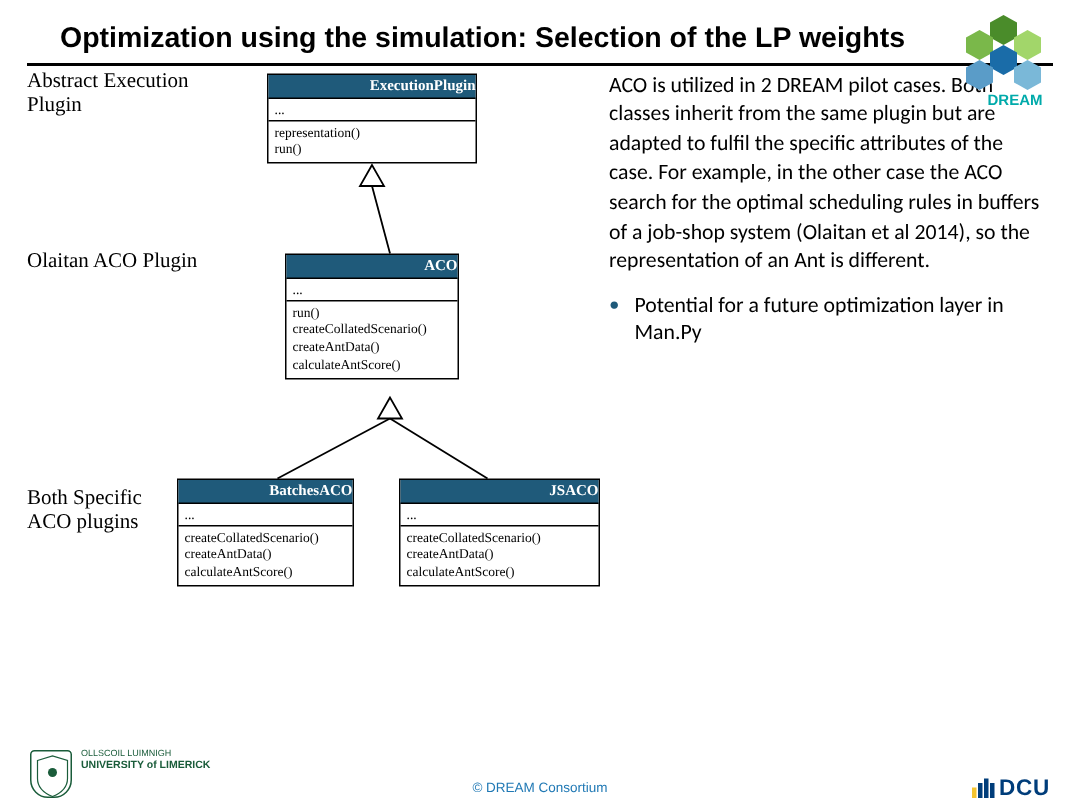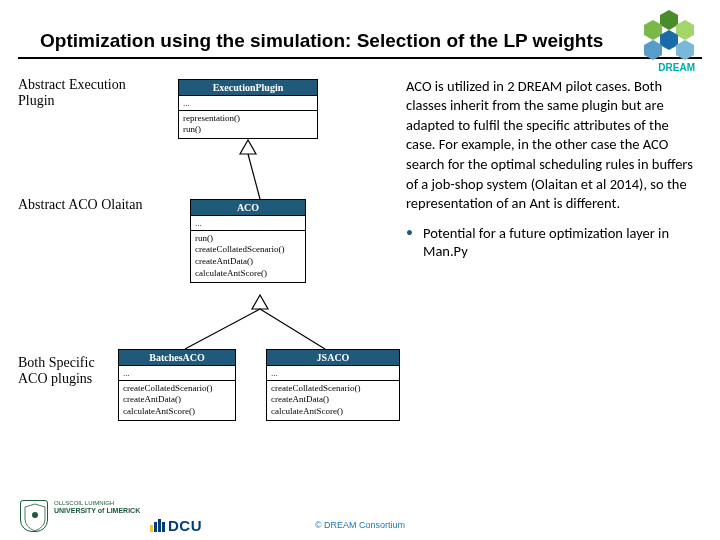--- a/index.html
+++ b/index.html
@@ -1,32 +1,32 @@
 <!DOCTYPE html>
 <html><head>
 <meta charset="utf-8">
 <style>
 *{box-sizing:border-box;margin:0;padding:0}
 body{width:720px;height:540px;background:#fff;font-family:Arial,sans-serif;position:relative;overflow:hidden}
-.header{padding:14px 22px 4px;border-bottom:2px solid #000;margin:16px 18px}
+.header{padding:14px 22px 4px;border-bottom:2px solid #000;margin:1px 18px}
 .title{font-size:19px;font-weight:bold;color:#000;line-height:1.2}
 .hex-logo{position:absolute;top:8px;right:20px;width:62px;height:52px}
 .dream-txt{position:absolute;top:62px;right:25px;font-size:10px;color:#0aa;font-weight:bold}
 .content{display:flex;padding:2px 18px}
 .left{width:380px;position:relative;height:400px}
 .right{width:300px;padding-left:8px}
 .label{font-size:14px;font-family:'Times New Roman',serif;position:absolute}
 .box{position:absolute;border:1.5px solid #000;background:#fff}
-.box-hdr{background:#1f5a7a;color:#fff;font-family:'Times New Roman',serif;font-size:10px;font-weight:bold;text-align:center;padding:2px 0;border-bottom:1px solid #000}
+.box-hdr{background:#1f5a7a;color:#fff;font-family:'Times New Roman',serif;font-size:10px;font-weight:bold;text-align:right;padding:2px 0;border-bottom:1px solid #000}
 .box-attrs{border-bottom:1px solid #000;font-size:9px;padding:2px 4px;min-height:12px;font-family:'Times New Roman',serif}
 .box-methods{font-size:9px;padding:2px 4px;font-family:'Times New Roman',serif;line-height:1.3}
 .body-text{font-size:14.5px;line-height:1.35;font-family:Calibri,Arial,sans-serif}
 .bullet{display:flex;margin-top:10px;font-size:14.5px;font-family:Calibri,Arial,sans-serif}
 .bullet-mark{color:#1f5a7a;margin-right:10px;font-size:14px}
-.footer{position:absolute;bottom:6px;width:100%;display:flex;align-items:flex-end;padding:0 20px}
+.footer{position:absolute;bottom:6px;width:100%;display:flex;justify-content:space-between;align-items:flex-end;padding:0 20px}
 .univ-logo{width:130px;height:36px;position:relative}
 .shield{width:28px;height:32px;border:1.5px solid #1a5c3a;border-radius:3px 3px 12px 12px;position:absolute;left:0;top:2px}
 .univ-text{position:absolute;left:34px;top:2px;font-size:6px;color:#1a5c3a;line-height:1.1}
 .univ-text b{font-size:7px}
 .copyright{font-size:9px;color:#1f78b4;position:absolute;left:50%;transform:translateX(-50%);bottom:10px}
 .dcu{font-size:15px;font-weight:bold;color:#003d7a;letter-spacing:0.5px;display:flex;align-items:center}
 .dcu-bars{margin-right:3px;display:flex;align-items:flex-end;gap:1px}
 .dcu-bars span{display:inline-block;width:3px;background:#003d7a}
 svg.conn{position:absolute;top:0;left:0;pointer-events:none}
 </style>
@@ -48,21 +48,21 @@
       <polygon points="9,0 18,5 18,15 9,20 0,15 0,5" fill="#7ab8d8" transform="translate(32,30)"></polygon>
     </g>
   </svg>
 </div>
 <div class="dream-txt">DREAM</div>
 
 <div class="content">
   <div class="left">
 
     <div class="label" style="top:0;left:0;width:130px">Abstract Execution Plugin</div>
-    <div class="label" style="top:120px;left:0;width:140px">Abstract ACO Olaitan</div>
+    <div class="label" style="top:120px;left:0;width:140px">Olaitan ACO Plugin</div>
     <div class="label" style="top:278px;left:0;width:100px">Both Specific ACO plugins</div>
 
     <div class="box" style="top:2px;left:160px;width:140px">
       <div class="box-hdr">ExecutionPlugin</div>
       <div class="box-attrs">...</div>
       <div class="box-methods">
         <div>representation()</div>
         <div>run()</div>
       </div>
     </div>

